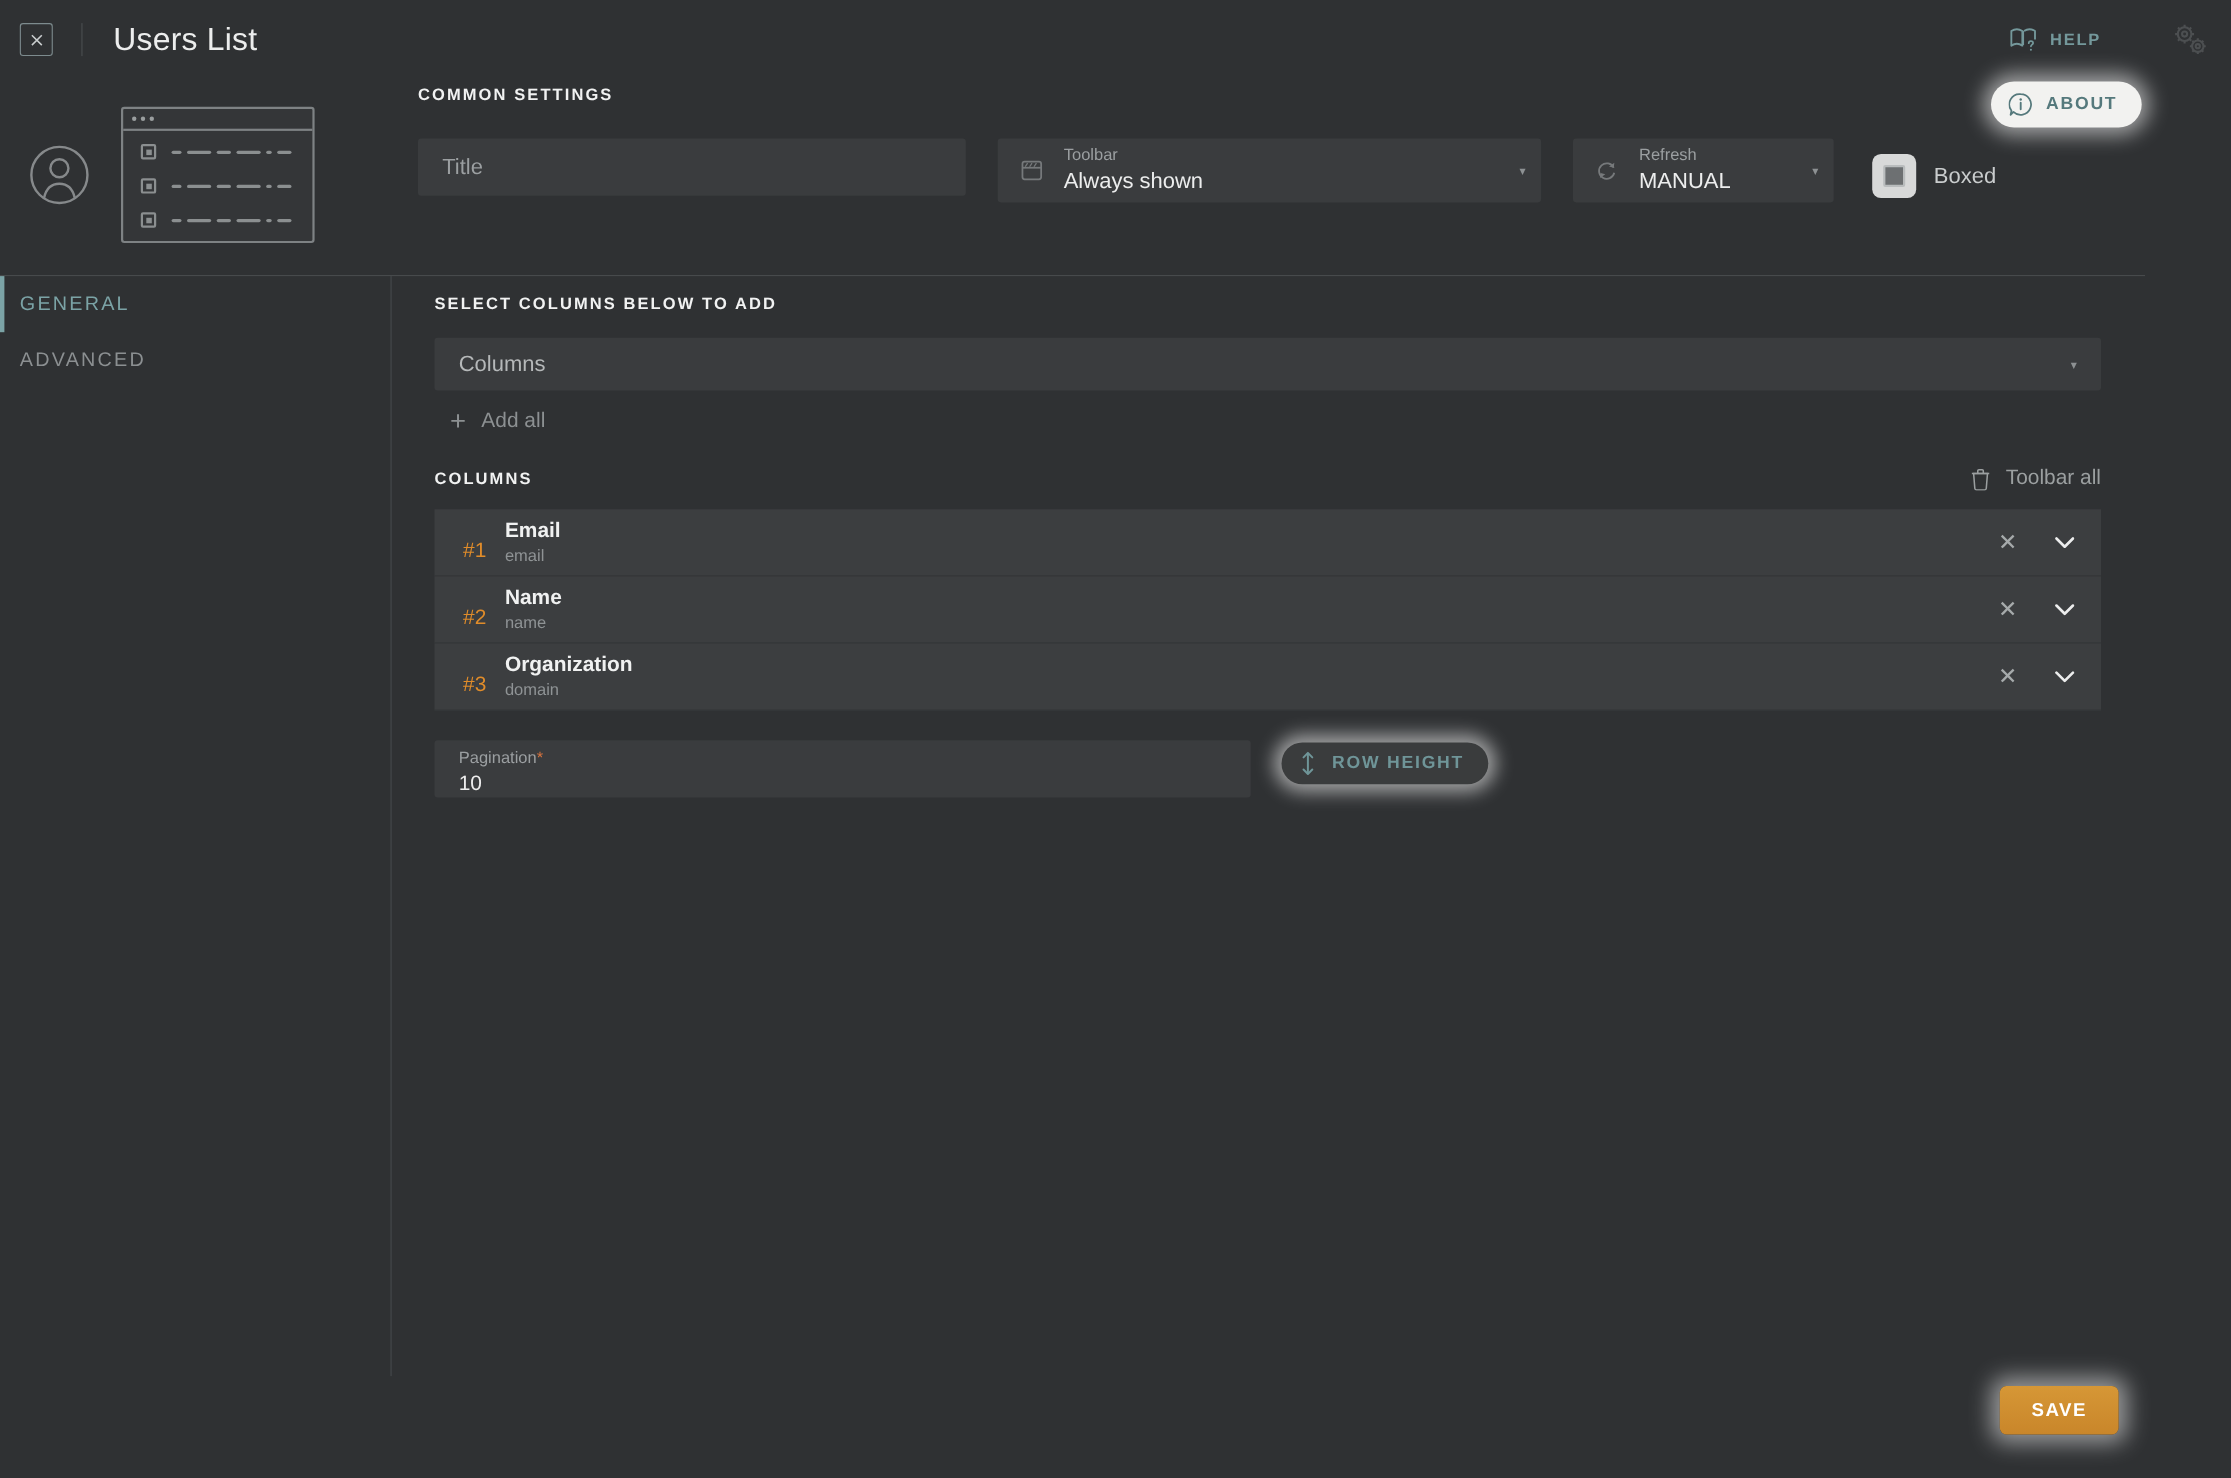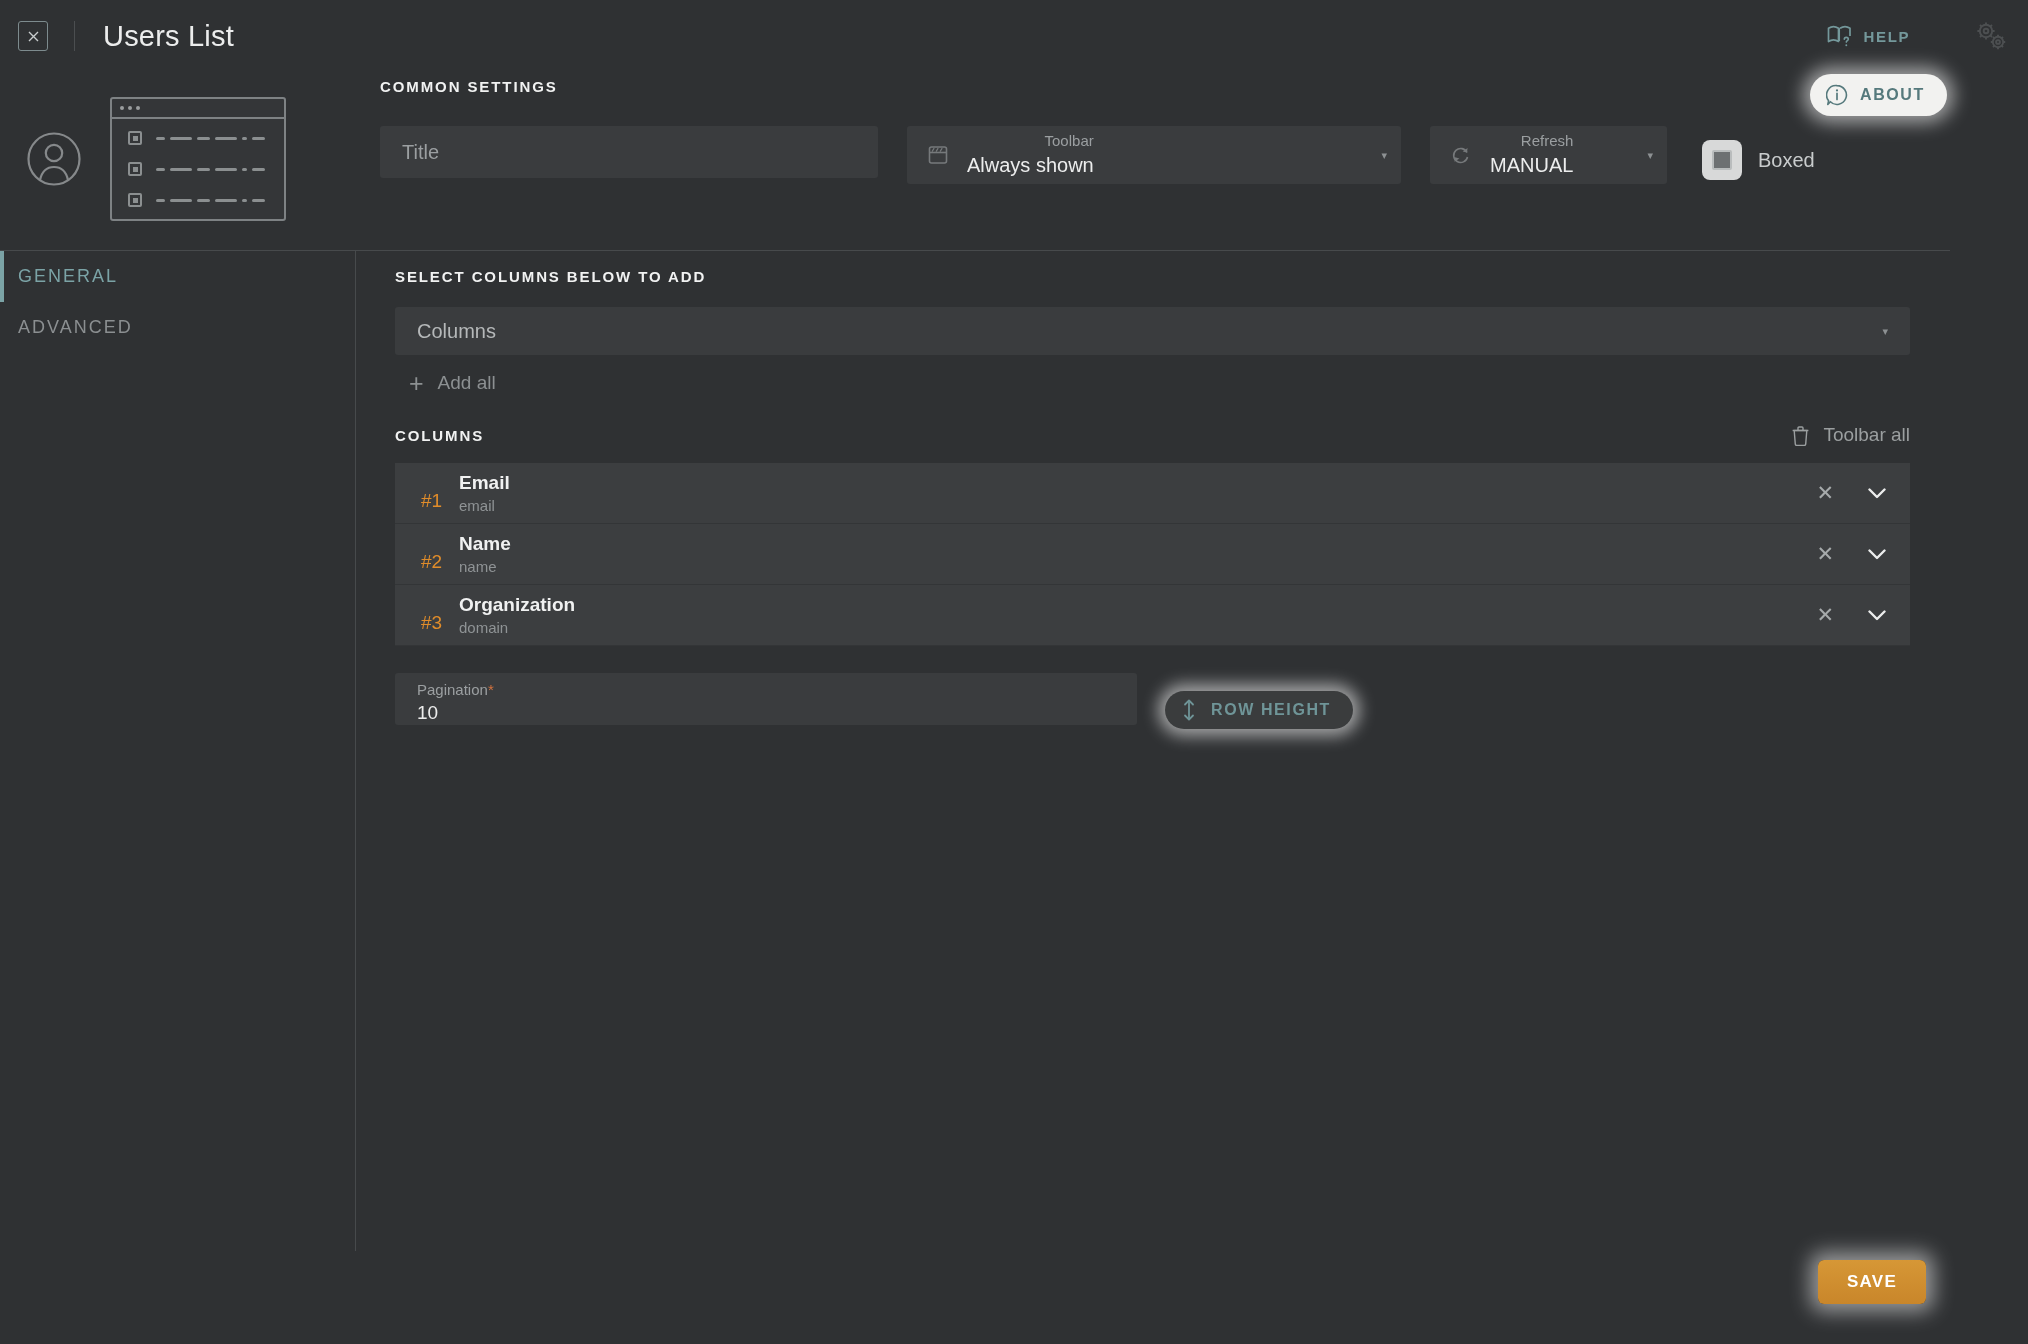--- a/index.html
+++ b/index.html
@@ -89,21 +89,21 @@
 
   
   .common-settings {
     position: absolute; left: 380px; top: 78px; right: 24px;
   }
   .section-label {
     font-size: 15px; font-weight: 700; color: #f1f2f2;
     letter-spacing: 1.9px;
   }
   .cs-row {
-    display: flex; align-items: flex-start; margin-top: 31px; gap: 29px; text-align: right;
+    display: flex; align-items: flex-start; margin-top: 31px; gap: 29px;
   }
   .field {
     background: #3a3c3e; border-radius: 3px; position: relative;
   }
   .field-title {
     height: 52px; width: 498px; display: flex; align-items: center; padding-left: 22px;
     color: #9b9fa1; font-size: 20px;
   }
   .field-select {
     width: 494px; height: 58px;
@@ -197,21 +197,21 @@
   
   .bottom-row { margin-top: 27px; display: flex; align-items: flex-start; gap: 28px; }
   .pagination {
     width: 742px; height: 52px; background: #3a3c3e; border-radius: 3px;
     padding: 8px 0 0 22px; display: flex; flex-direction: column;
   }
   .pg-label { font-size: 15px; color: #9b9fa1; line-height: 1.25; }
   .pg-label .req { color: #d4723e; }
   .pg-value { font-size: 19px; color: #ececec; line-height: 1.35; }
   .rowheight-btn {
-    margin-top: 18px;
+    margin-top: 2px;
     height: 38px; padding: 0 22px 0 16px;
     background: #3a3c3d; border-radius: 19px;
     display: flex; align-items: center; gap: 14px;
     color: #6f9598; font-size: 16px; font-weight: 700; letter-spacing: 1.6px;
     box-shadow: 0 0 16px 7px rgba(255,255,255,.55);
     cursor: pointer;
   }
 
   
   .save-btn {

